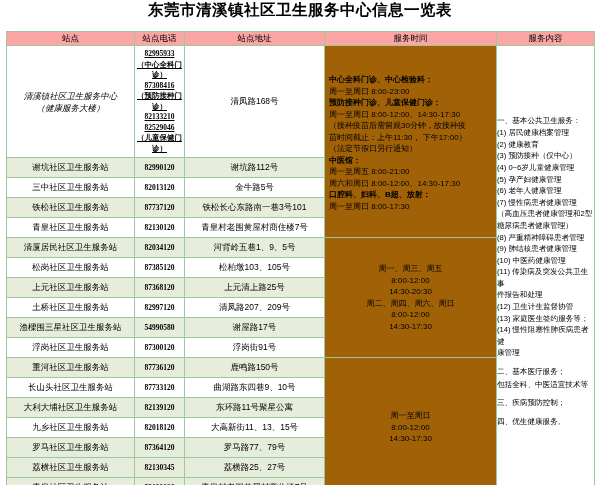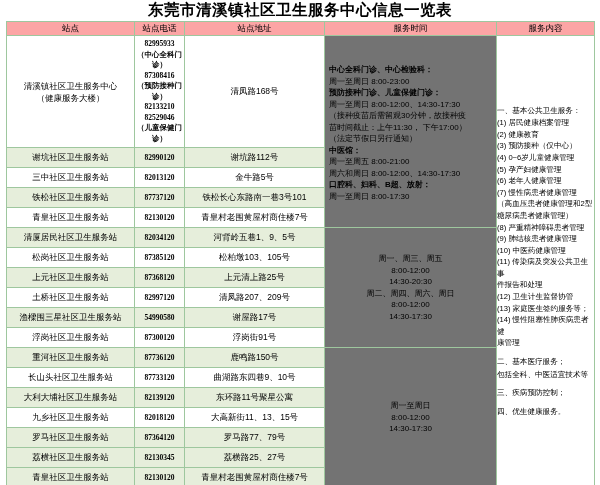--- a/index.html
+++ b/index.html
@@ -21,21 +21,21 @@
     box-sizing: border-box;
     padding: 0 6px;
   }
   .doc-title {
     text-align: center;
     font-size: 15.5px;
     font-weight: bold;
     letter-spacing: 0.5px;
     line-height: 18px;
     padding-top: 1px;
-    padding-bottom: 2px;
+    padding-bottom: 12px;
     font-family: "Liberation Serif", "DejaVu Serif", serif;
   }
   table.info-table {
     border-collapse: collapse;
     width: 588px;
     table-layout: fixed;
     font-size: 8px;
   }
   table.info-table td,
   table.info-table th {
@@ -78,34 +78,35 @@
     font-family: "Liberation Serif", serif;
   }
   td.cell-addr {
     text-align: center;
     font-size: 8.5px;
     line-height: 11px;
     font-family: "Liberation Sans", sans-serif;
   }
   tbody tr.station-row > td { height: 19px; }
 
-  .hq-name { line-height: 12px; }
+  .hq-name { line-height: 12px; font-style: italic; }
   .hq-name .l2 { display: block; }
 
   td.cell-phone.hq {
     line-height: 10.5px;
     padding: 3px 2px;
+    text-decoration: underline;
   }
   .phone-group { margin: 0 0 7px 0; }
   .phone-group:last-child { margin-bottom: 8px; }
   .phone-num { display: block; }
   .phone-lbl { display: block; }
 
   td.cell-time {
-    background: #737373;
+    background: #a16207;
     font-family: "Liberation Sans", sans-serif;
     font-size: 8px;
     line-height: 11.5px;
     vertical-align: top;
   }
   td.cell-time.hq { padding: 3px 0 0 4px; text-align: left; }
   td.cell-time.ctr { text-align: center; vertical-align: middle; }
   .time-block { margin-bottom: 7px; }
   .time-block:last-child { margin-bottom: 4px; }
   .time-head { font-weight: bold; display: block; }

